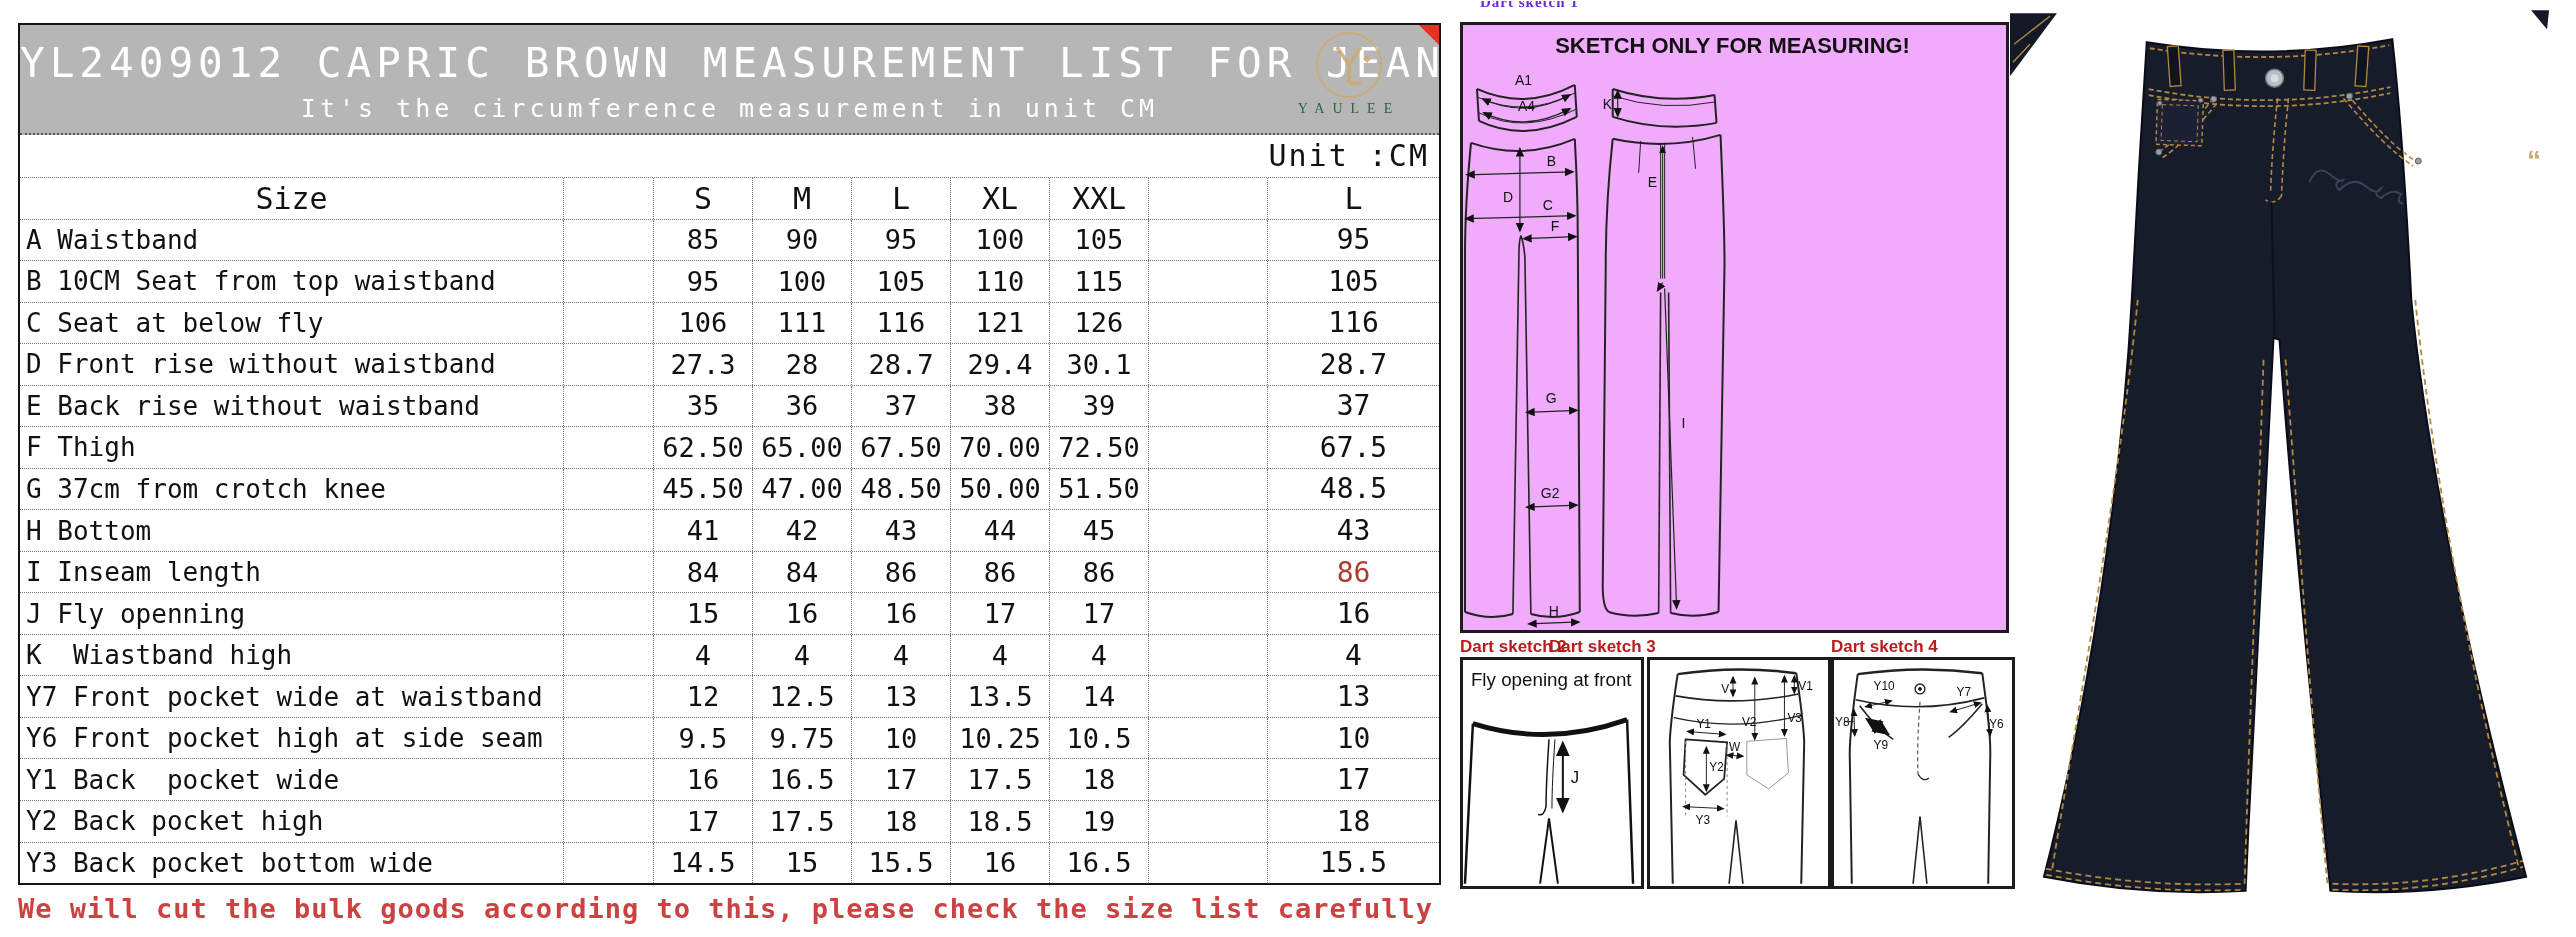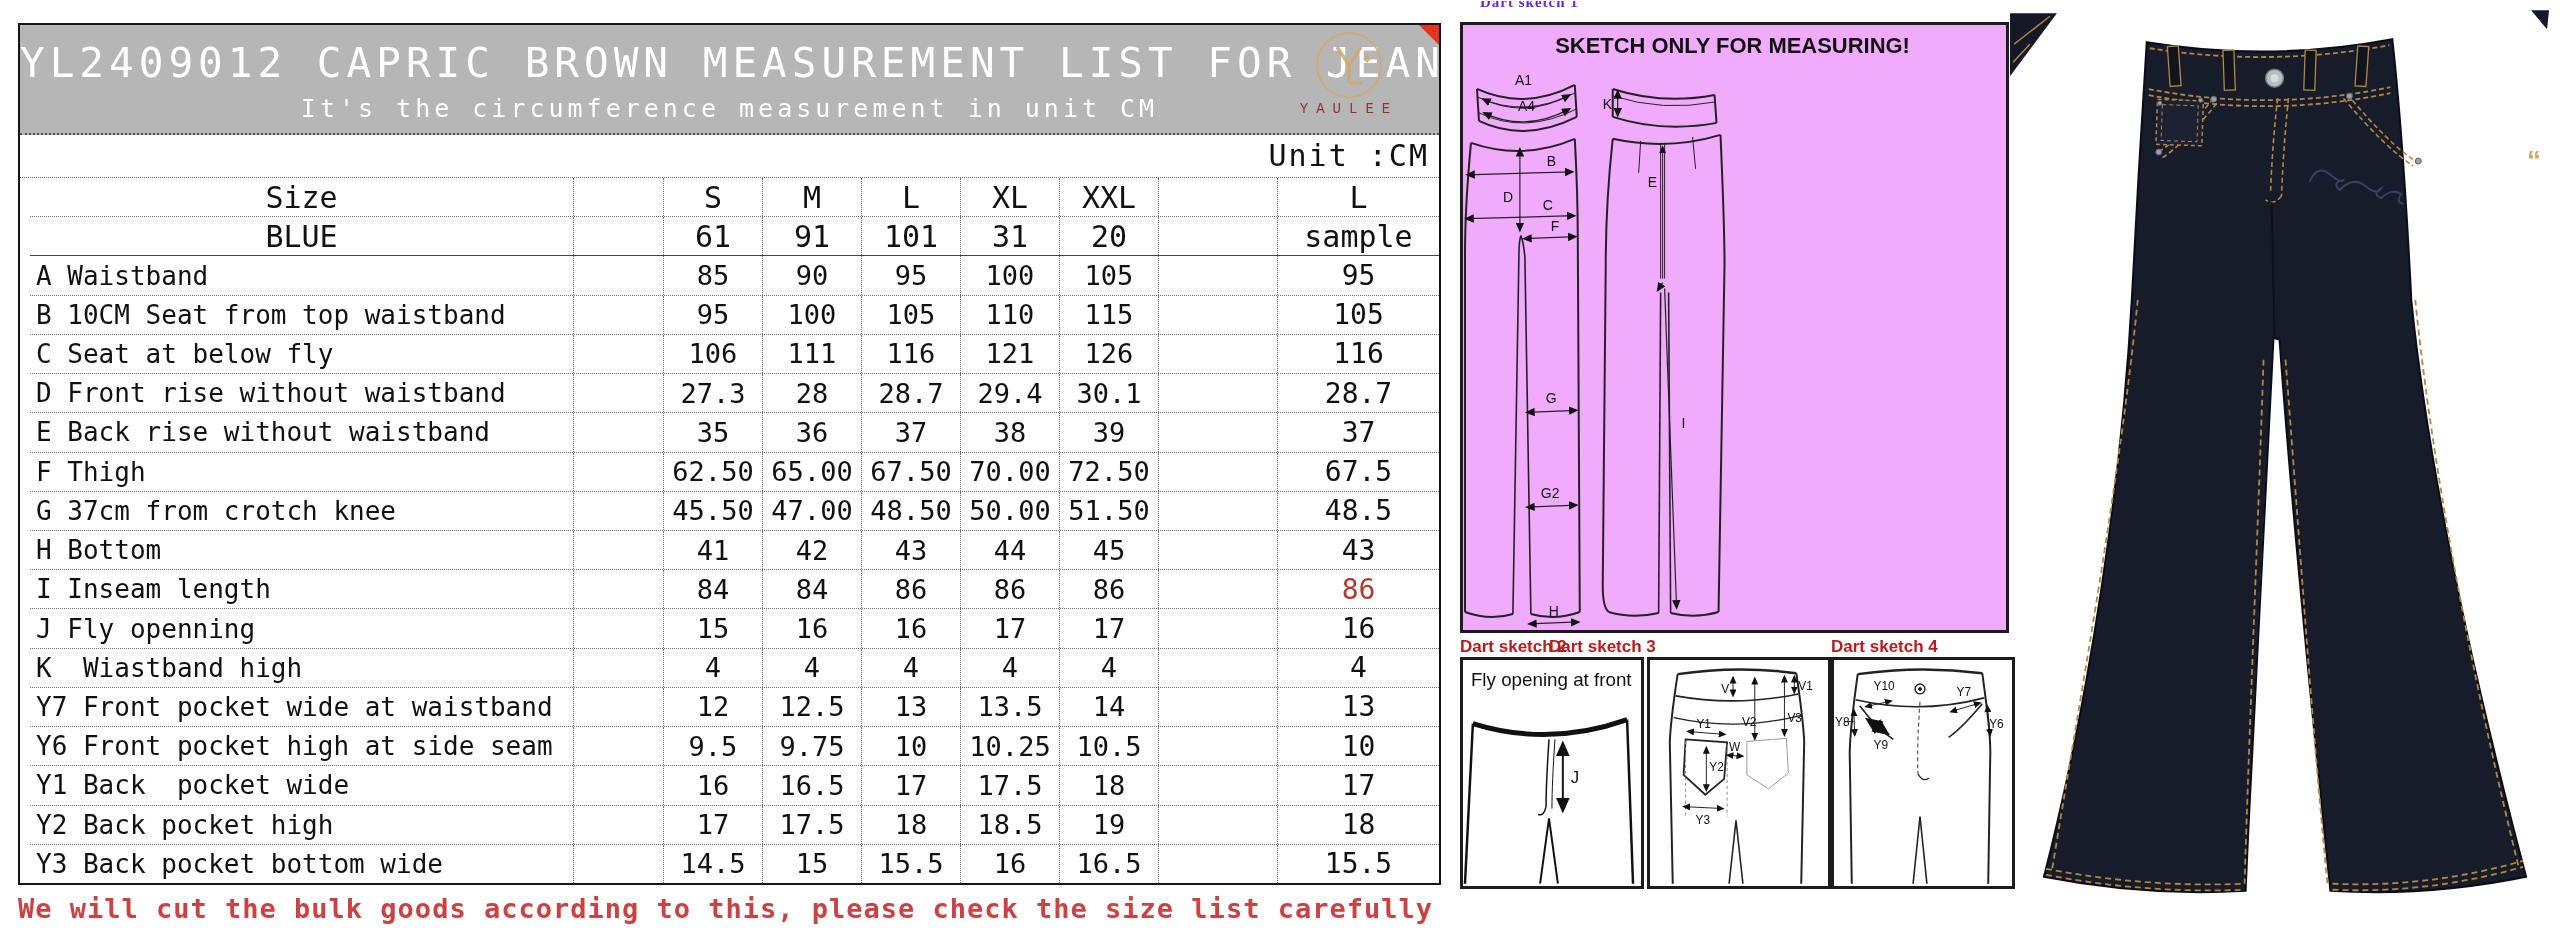--- a/index.html
+++ b/index.html
@@ -9,25 +9,25 @@
   
   .sheet{position:absolute;left:18px;top:23px;width:1423px;}
   .sheet-box{border:2px solid #151515;background:#fff;}
   .sheet-header{position:relative;height:108px;background:#b6b6b6;border-bottom:2px dotted #555;
                 text-align:center;overflow:hidden;}
   .sheet-title{margin-top:14px;font-size:41px;letter-spacing:5px;color:#fff;white-space:nowrap;}
   .sheet-subtitle{margin-top:7px;font-size:25px;letter-spacing:4px;color:#fff;}
   .corner-tri{position:absolute;top:0;right:0;width:0;height:0;
               border-left:20px solid transparent;border-top:20px solid #e53222;}
   .logo{position:absolute;right:30px;top:4px;width:120px;text-align:center;opacity:.85;}
-  .logo-brand{font-family:Liberation Mono, monospace;font-size:14px;letter-spacing:8px;color:#7f1d1d;margin-top:-4px;}
+  .logo-brand{font-family:Liberation Serif, serif;font-size:14px;letter-spacing:8px;color:#14532d;margin-top:-4px;}
   .unit-row{height:42px;line-height:42px;text-align:right;padding-right:10px;font-size:30px;letter-spacing:2px;
             border-bottom:1px dotted #707070;}
   .size-table{height:705px;display:flex;flex-direction:column;}
-  .trow{flex:1;display:flex;align-items:flex-start;border-bottom:1px dotted #707070;margin-left:10px;}
+  .trow{flex:1;display:flex;align-items:flex-start;border-bottom:1px dotted #707070;}
   .trow:last-child{border-bottom:none;}
   .trow.sep{border-bottom:1px solid #444;}
   .cell{height:100%;display:flex;align-items:center;border-right:1px dotted #707070;box-sizing:border-box;}
   .cell.lab{width:544px;font-size:26px;padding-left:6px;white-space:pre;}
   .cell.lab.ctr{justify-content:center;padding-left:0;font-size:30px;}
   .cell.gap{width:90px;}
   .cell.val{width:99px;justify-content:center;font-size:27px;}
   .cell.gap2{width:119px;}
   .cell.smp{flex:1;justify-content:center;font-size:28px;border-right:none;}
   .thead .val,.thead .smp{font-size:30px;}
@@ -82,31 +82,20 @@
           <div class="trow thead">
             <div class="cell lab ctr">Size</div>
             <div class="cell gap"></div>
             <div class="cell val">S</div>
             <div class="cell val">M</div>
             <div class="cell val">L</div>
             <div class="cell val">XL</div>
             <div class="cell val">XXL</div>
             <div class="cell gap2"></div>
             <div class="cell smp">L</div>
-          </div>
-          <div class="trow thead sep">
-            <div class="cell lab ctr">BLUE</div>
-            <div class="cell gap"></div>
-            <div class="cell val">61</div>
-            <div class="cell val">91</div>
-            <div class="cell val">101</div>
-            <div class="cell val">31</div>
-            <div class="cell val">20</div>
-            <div class="cell gap2"></div>
-            <div class="cell smp">sample</div>
           </div>
           <div class="trow">
             <div class="cell lab">A Waistband</div>
             <div class="cell gap"></div>
             <div class="cell val">85</div>
             <div class="cell val">90</div>
             <div class="cell val">95</div>
             <div class="cell val">100</div>
             <div class="cell val">105</div>
             <div class="cell gap2"></div>

